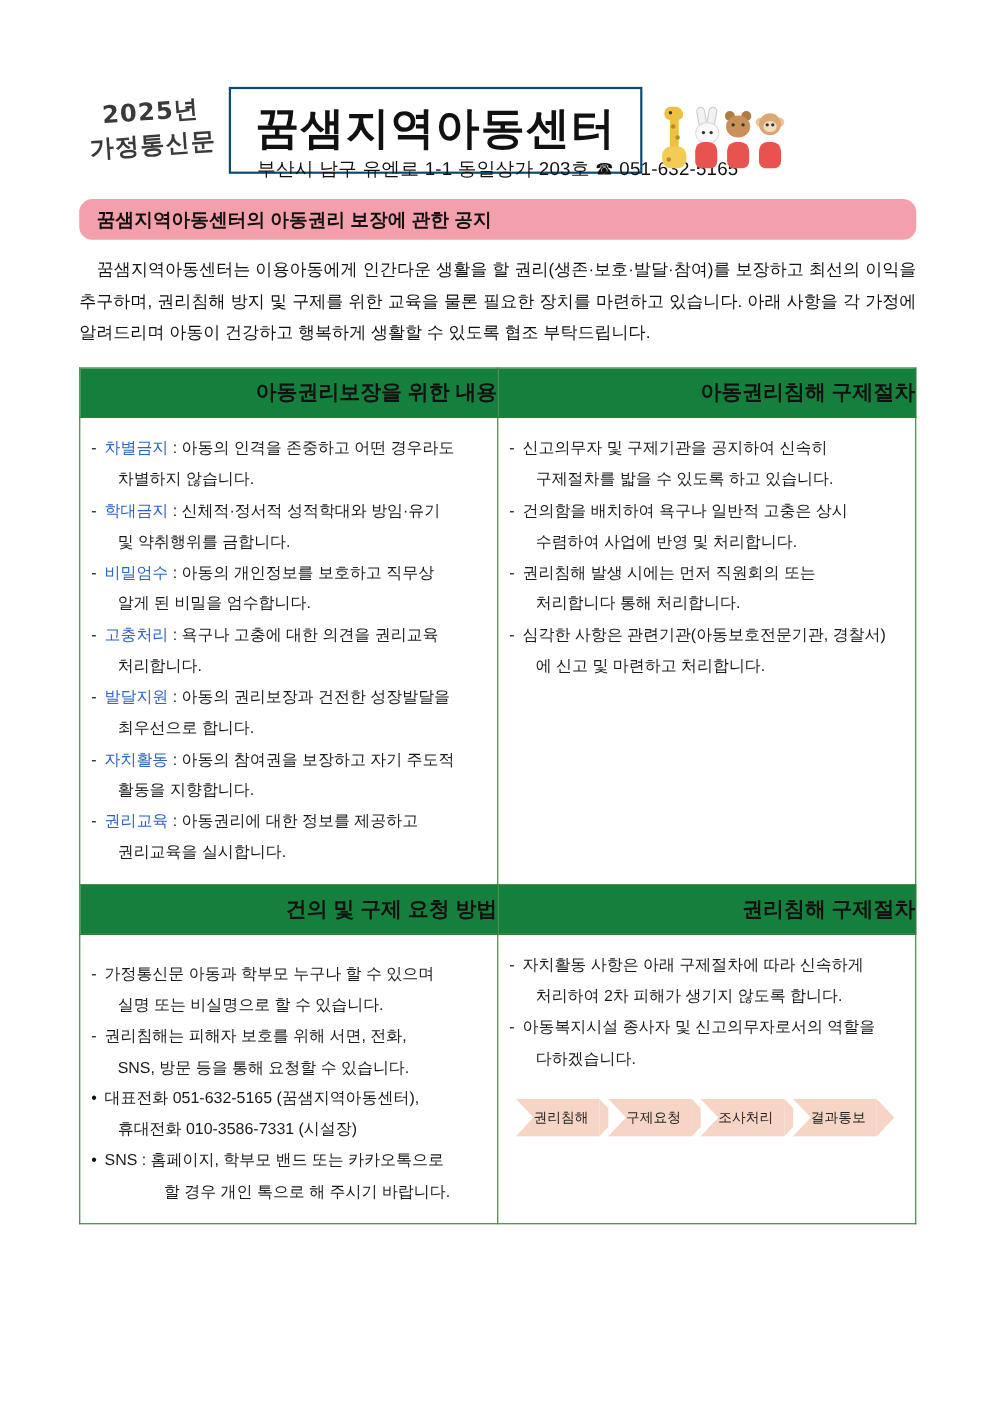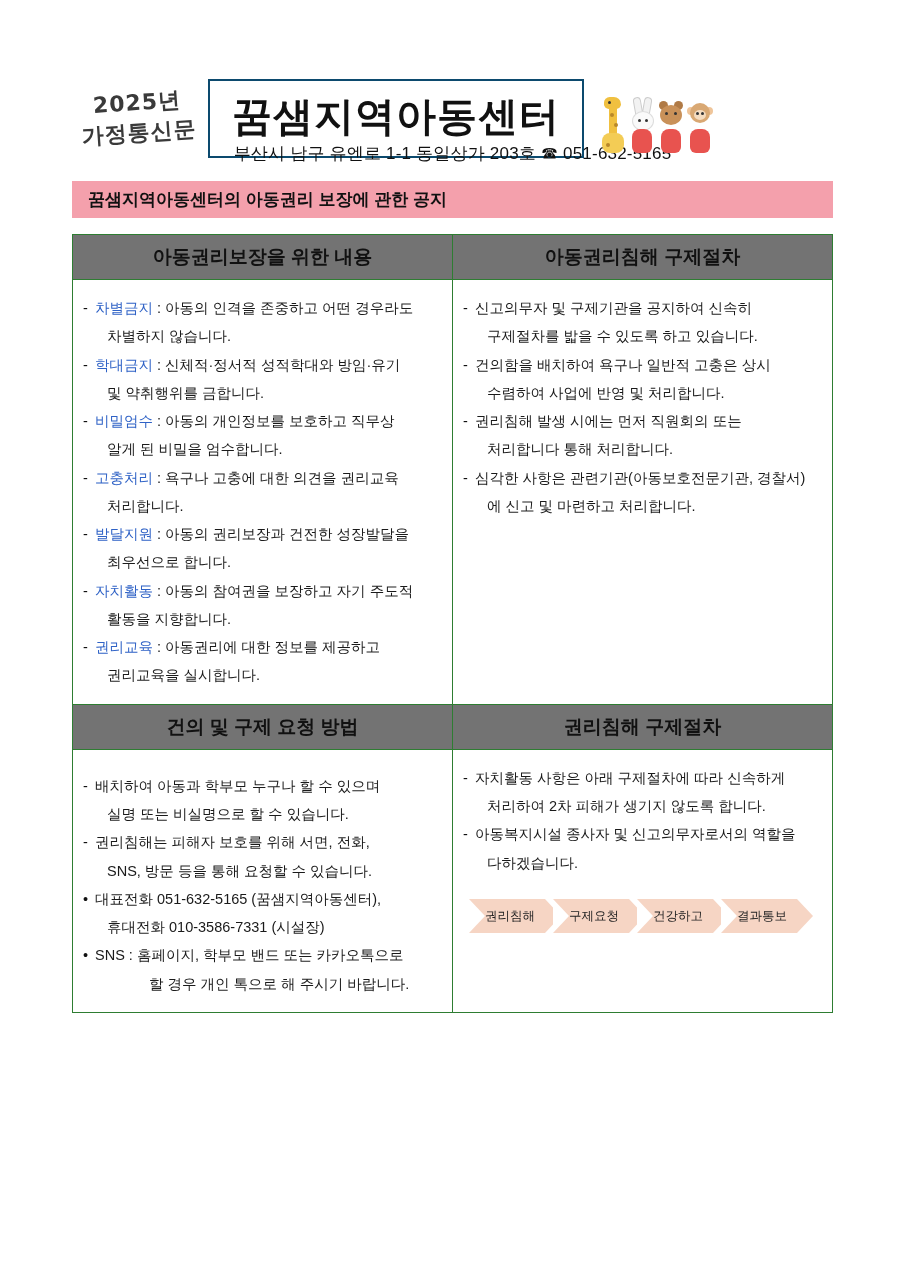--- a/index.html
+++ b/index.html
@@ -189,20 +189,21 @@
   }
 
   
   .notice-bar {
     margin-top: 16px;
     background: #f4a0ac;
     padding: 7px 0 7px 16px;
     font-size: 17px;
     font-weight: 700;
     color: #111;
+    border-radius: 12px;
   }
 
   
   .intro {
     margin-top: 14px;
     font-size: 15.5px;
     line-height: 1.85;
     text-align: justify;
     text-justify: inter-ideograph;
     text-indent: 16px;
@@ -214,22 +215,22 @@
     margin-top: 16px;
     width: 100%;
     border-collapse: collapse;
     table-layout: fixed;
   }
   table.main-table td {
     border: 1.5px solid #2e7d32;
     vertical-align: top;
   }
   td.head-cell {
-    background: #737373;
-    text-align: center;
+    background: #15803d;
+    text-align: right;
     font-size: 19px;
     font-weight: 700;
     padding: 9px 0;
     color: #111;
     vertical-align: middle;
   }
   td.body-cell {
     padding: 14px 12px 14px 10px;
     font-size: 14.5px;
     line-height: 1.95;
@@ -365,20 +366,21 @@
           </div>
         <div class="body"></div>
       </div>
     </div>
   </div>
 
   <div class="address">부산시 남구 유엔로 1-1 동일상가 203호  ☎ 051-632-5165</div>
 
   <div class="notice-bar">꿈샘지역아동센터의 아동권리 보장에 관한 공지</div>
 
+  <div class="intro">꿈샘지역아동센터는 이용아동에게 인간다운 생활을 할 권리(생존·보호·발달·참여)를 보장하고 최선의 이익을 추구하며, 권리침해 방지 및 구제를 위한 교육을 물론 필요한 장치를 마련하고 있습니다. 아래 사항을 각 가정에 알려드리며 아동이 건강하고 행복하게 생활할 수 있도록 협조 부탁드립니다.</div>
 
   <table class="main-table">
     <colgroup>
         <col style="width:50%">
         <col style="width:50%">
       </colgroup>
     <tbody>
       <tr>
         <td class="head-cell">아동권리보장을 위한 내용</td>
         <td class="head-cell">아동권리침해 구제절차</td>
@@ -474,21 +476,21 @@
 
       <tr>
         <td class="head-cell">건의 및 구제 요청 방법</td>
         <td class="head-cell">권리침해 구제절차</td>
       </tr>
       <tr>
         <td class="body-cell" style="padding-top:22px;">
 
           <div class="row-item">
             <span class="dash">-</span>
-            <span class="txt">배치하여 아동과 학부모 누구나 할 수 있으며</span>
+            <span class="txt">가정통신문 아동과 학부모 누구나 할 수 있으며</span>
           </div>
           <div class="indent-line">실명 또는 비실명으로 할 수 있습니다.</div>
 
           <div class="row-item">
             <span class="dash">-</span>
             <span class="txt">권리침해는 피해자 보호를 위해 서면, 전화,</span>
           </div>
           <div class="indent-line">SNS, 방문 등을 통해 요청할 수 있습니다.</div>
 
           <div class="row-item">
@@ -519,21 +521,21 @@
           <div class="indent-line">다하겠습니다.</div>
 
           <div class="flow">
             <div class="flow-step">
                 <span>권리침해</span>
               </div>
             <div class="flow-step">
                 <span>구제요청</span>
               </div>
             <div class="flow-step">
-                <span>건강하고</span>
+                <span>조사처리</span>
               </div>
             <div class="flow-step">
                 <span>결과통보</span>
               </div>
           </div>
 
         </td>
       </tr>
     </tbody>
   </table>

